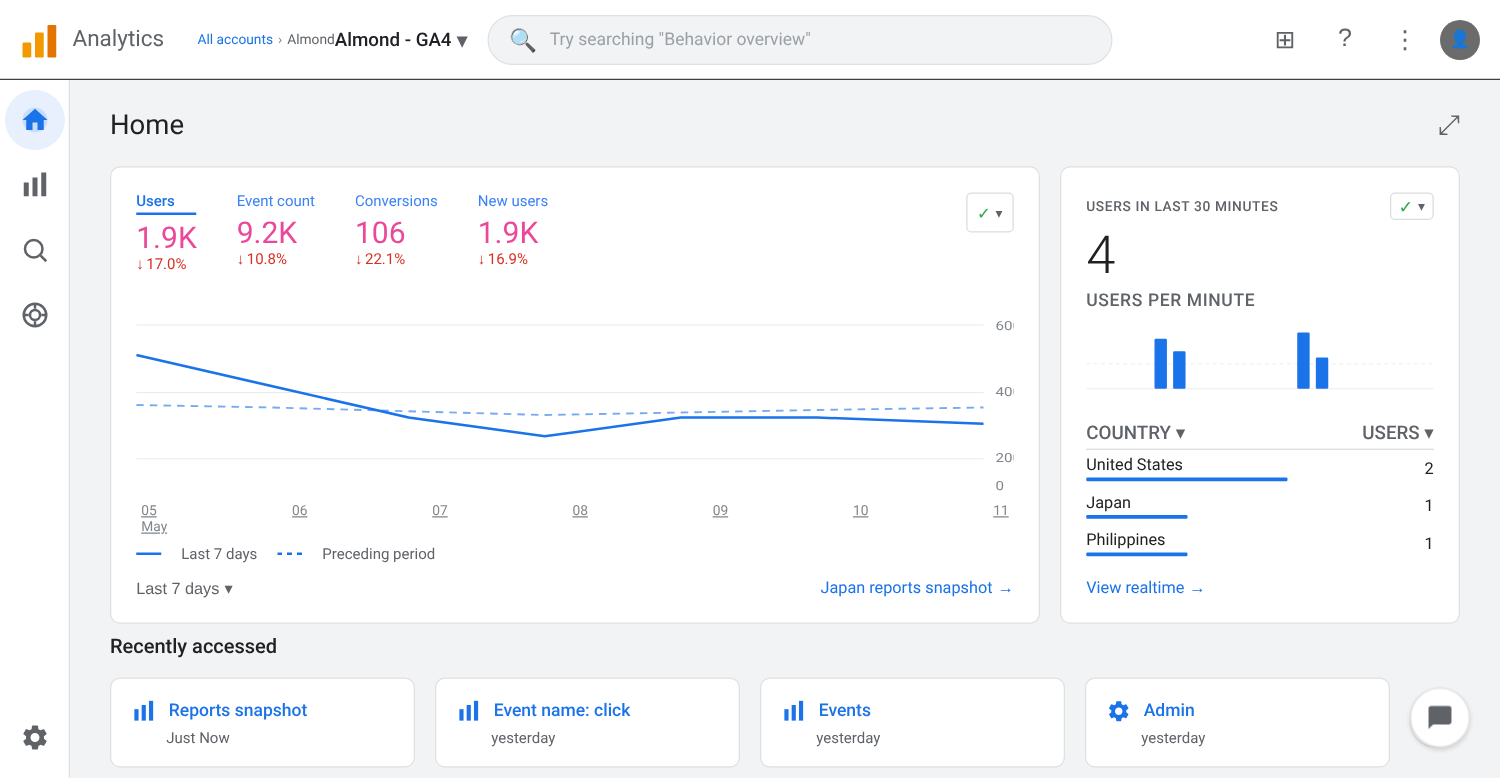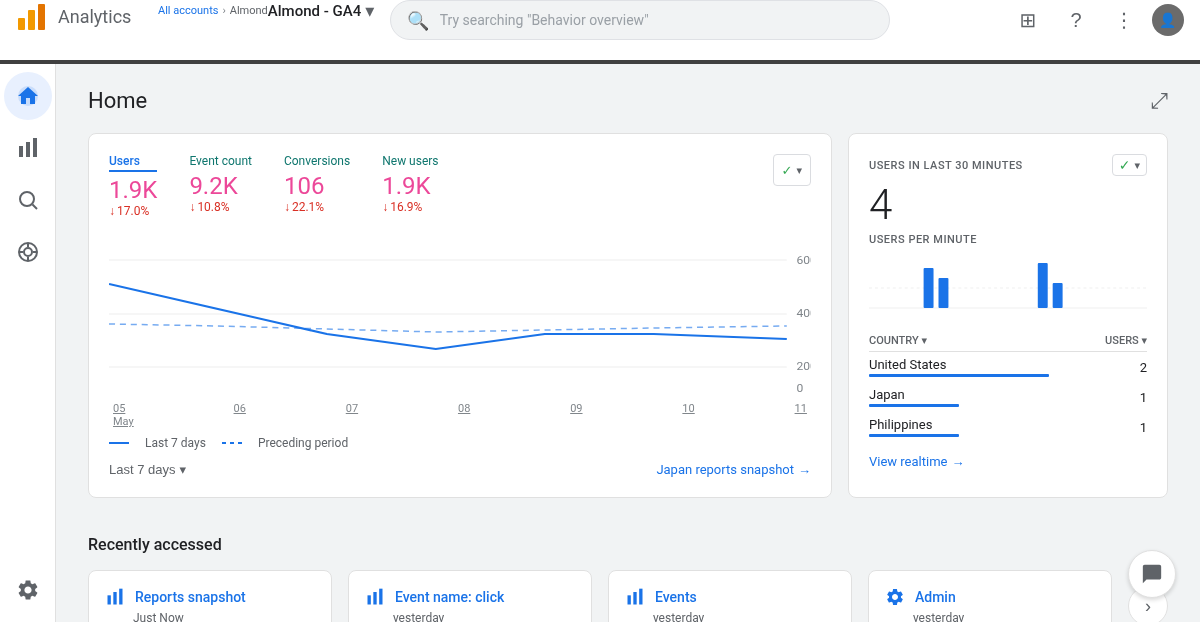--- a/index.html
+++ b/index.html
@@ -1,21 +1,21 @@
 <!DOCTYPE html>
 <html><head>
   <meta charset="utf-8">
   <style>
     * { margin: 0; padding: 0; box-sizing: border-box; }
     body { font-family: 'Google Sans', Roboto, Arial, sans-serif; background: #f1f3f4; font-size: 14px; color: #202124; overflow: hidden; }
 
     
     .header {
-      display: flex; align-items: flex-start; background: #fff;
-      height: 64px; padding: 0 16px; border-bottom: 4px solid #404040;
+      display: flex; align-items: center; background: #fff;
+      height: 64px; padding: 0 16px; border-bottom: 1px solid #404040;
       position: fixed; top: 0; left: 0; right: 0; z-index: 100;
     }
     .logo-area { display: flex; align-items: center; gap: 10px; min-width: 130px; }
     .logo-icon { width: 32px; height: 32px; }
     .app-title { font-size: 18px; color: #5f6368; font-weight: 400; }
     .account-nav { display: flex; flex-direction: row; margin-left: 12px; margin-right: 16px; }
     .account-breadcrumb { font-size: 11px; color: #5f6368; display: flex; align-items: center; gap: 4px; }
     .account-selector { font-size: 15px; font-weight: 500; display: flex; align-items: center; gap: 4px; cursor: pointer; }
     .account-selector .chevron { font-size: 18px; color: #5f6368; }
     .search-bar {
@@ -45,29 +45,29 @@
     }
     .sidebar-item.active { background: #e8f0fe; color: #1a73e8; }
     .sidebar-bottom { margin-top: auto; }
     .main-content { margin-left: 56px; flex: 1; overflow-y: auto; padding: 24px 32px; }
 
     
     .page-title { font-size: 22px; font-weight: 400; margin-bottom: 20px; color: #202124; display: flex; align-items: center; justify-content: space-between; }
     .insights-icon { color: #5f6368; font-size: 22px; cursor: pointer; }
 
     
-    .cards-row { display: flex; gap: 16px; margin-bottom: 37px; }
+    .cards-row { display: flex; gap: 16px; margin-bottom: 8px; align-items: flex-end; }
 
     
     .stats-card {
       flex: 1; background: #fff; border-radius: 8px; border: 1px solid #e0e0e0; padding: 20px; min-width: 0;
     }
     .stats-header { display: flex; gap: 32px; margin-bottom: 16px; position: relative; }
     .stat-item { display: flex; flex-direction: column; }
-    .stat-label { font-size: 12px; color: #0f766e; margin-bottom: 4px; }
+    .stat-label { font-size: 12px; color: #3b82f6; margin-bottom: 4px; }
     .stat-label.active-label { color: #1a73e8; border-bottom: 2px solid #1a73e8; padding-bottom: 2px; font-weight: 500; }
     .stat-value { font-size: 24px; font-weight: 400; color: #ec4899; }
     .stat-change { font-size: 12px; color: #d93025; display: flex; align-items: center; gap: 2px; }
     .compare-btn {
       margin-left: auto; display: flex; align-items: center; gap: 4px;
       border: 1px solid #dadce0; border-radius: 4px; padding: 4px 8px; cursor: pointer;
       background: none; font-size: 13px; color: #3c4043; height: 32px;
     }
 
     
@@ -82,25 +82,25 @@
       display: flex; align-items: center; gap: 4px;
     }
     .view-link { color: #1a73e8; font-size: 13px; cursor: pointer; text-decoration: none; display: flex; align-items: center; gap: 4px; }
 
     
     .realtime-card {
       width: 320px; min-width: 320px; background: #fff; border-radius: 8px; border: 1px solid #e0e0e0; padding: 20px;
     }
     .rt-title { font-size: 11px; color: #5f6368; font-weight: 500; letter-spacing: 0.5px; text-transform: uppercase; margin-bottom: 4px; display: flex; align-items: center; justify-content: space-between; }
     .rt-users { font-size: 42px; font-weight: 300; color: #202124; margin-bottom: 4px; }
-    .rt-subtitle { font-size: 11px; color: #5f6368; text-transform: uppercase; letter-spacing: 0.5px; margin-bottom: 12px; font-weight: 500; }
+    .rt-subtitle { font-size: 14px; color: #5f6368; text-transform: uppercase; letter-spacing: 0.5px; margin-bottom: 12px; font-weight: 500; }
     .rt-chart { height: 60px; position: relative; margin-bottom: 12px; }
     .rt-chart svg { width: 100%; height: 100%; }
     .rt-table { width: 100%; border-collapse: collapse; }
-    .rt-table th { font-size: 11px; color: #5f6368; font-weight: 500; text-align: left; padding: 4px 0; border-bottom: 1px solid #e0e0e0; cursor: pointer; }
+    .rt-table th { font-size: 15px; color: #5f6368; font-weight: 500; text-align: left; padding: 4px 0; border-bottom: 1px solid #e0e0e0; cursor: pointer; }
     .rt-table th.right { text-align: right; }
     .rt-table td { font-size: 13px; padding: 5px 0; color: #202124; }
     .rt-table td.right { text-align: right; }
     .rt-bar { height: 3px; background: #1a73e8; border-radius: 1px; margin-top: 2px; }
     .rt-footer { margin-top: 12px; text-align: right; }
 
     
     .section-title { font-size: 16px; font-weight: 500; color: #202124; margin-bottom: 16px; }
     .recent-cards { display: flex; gap: 16px; }
     .recent-card {

